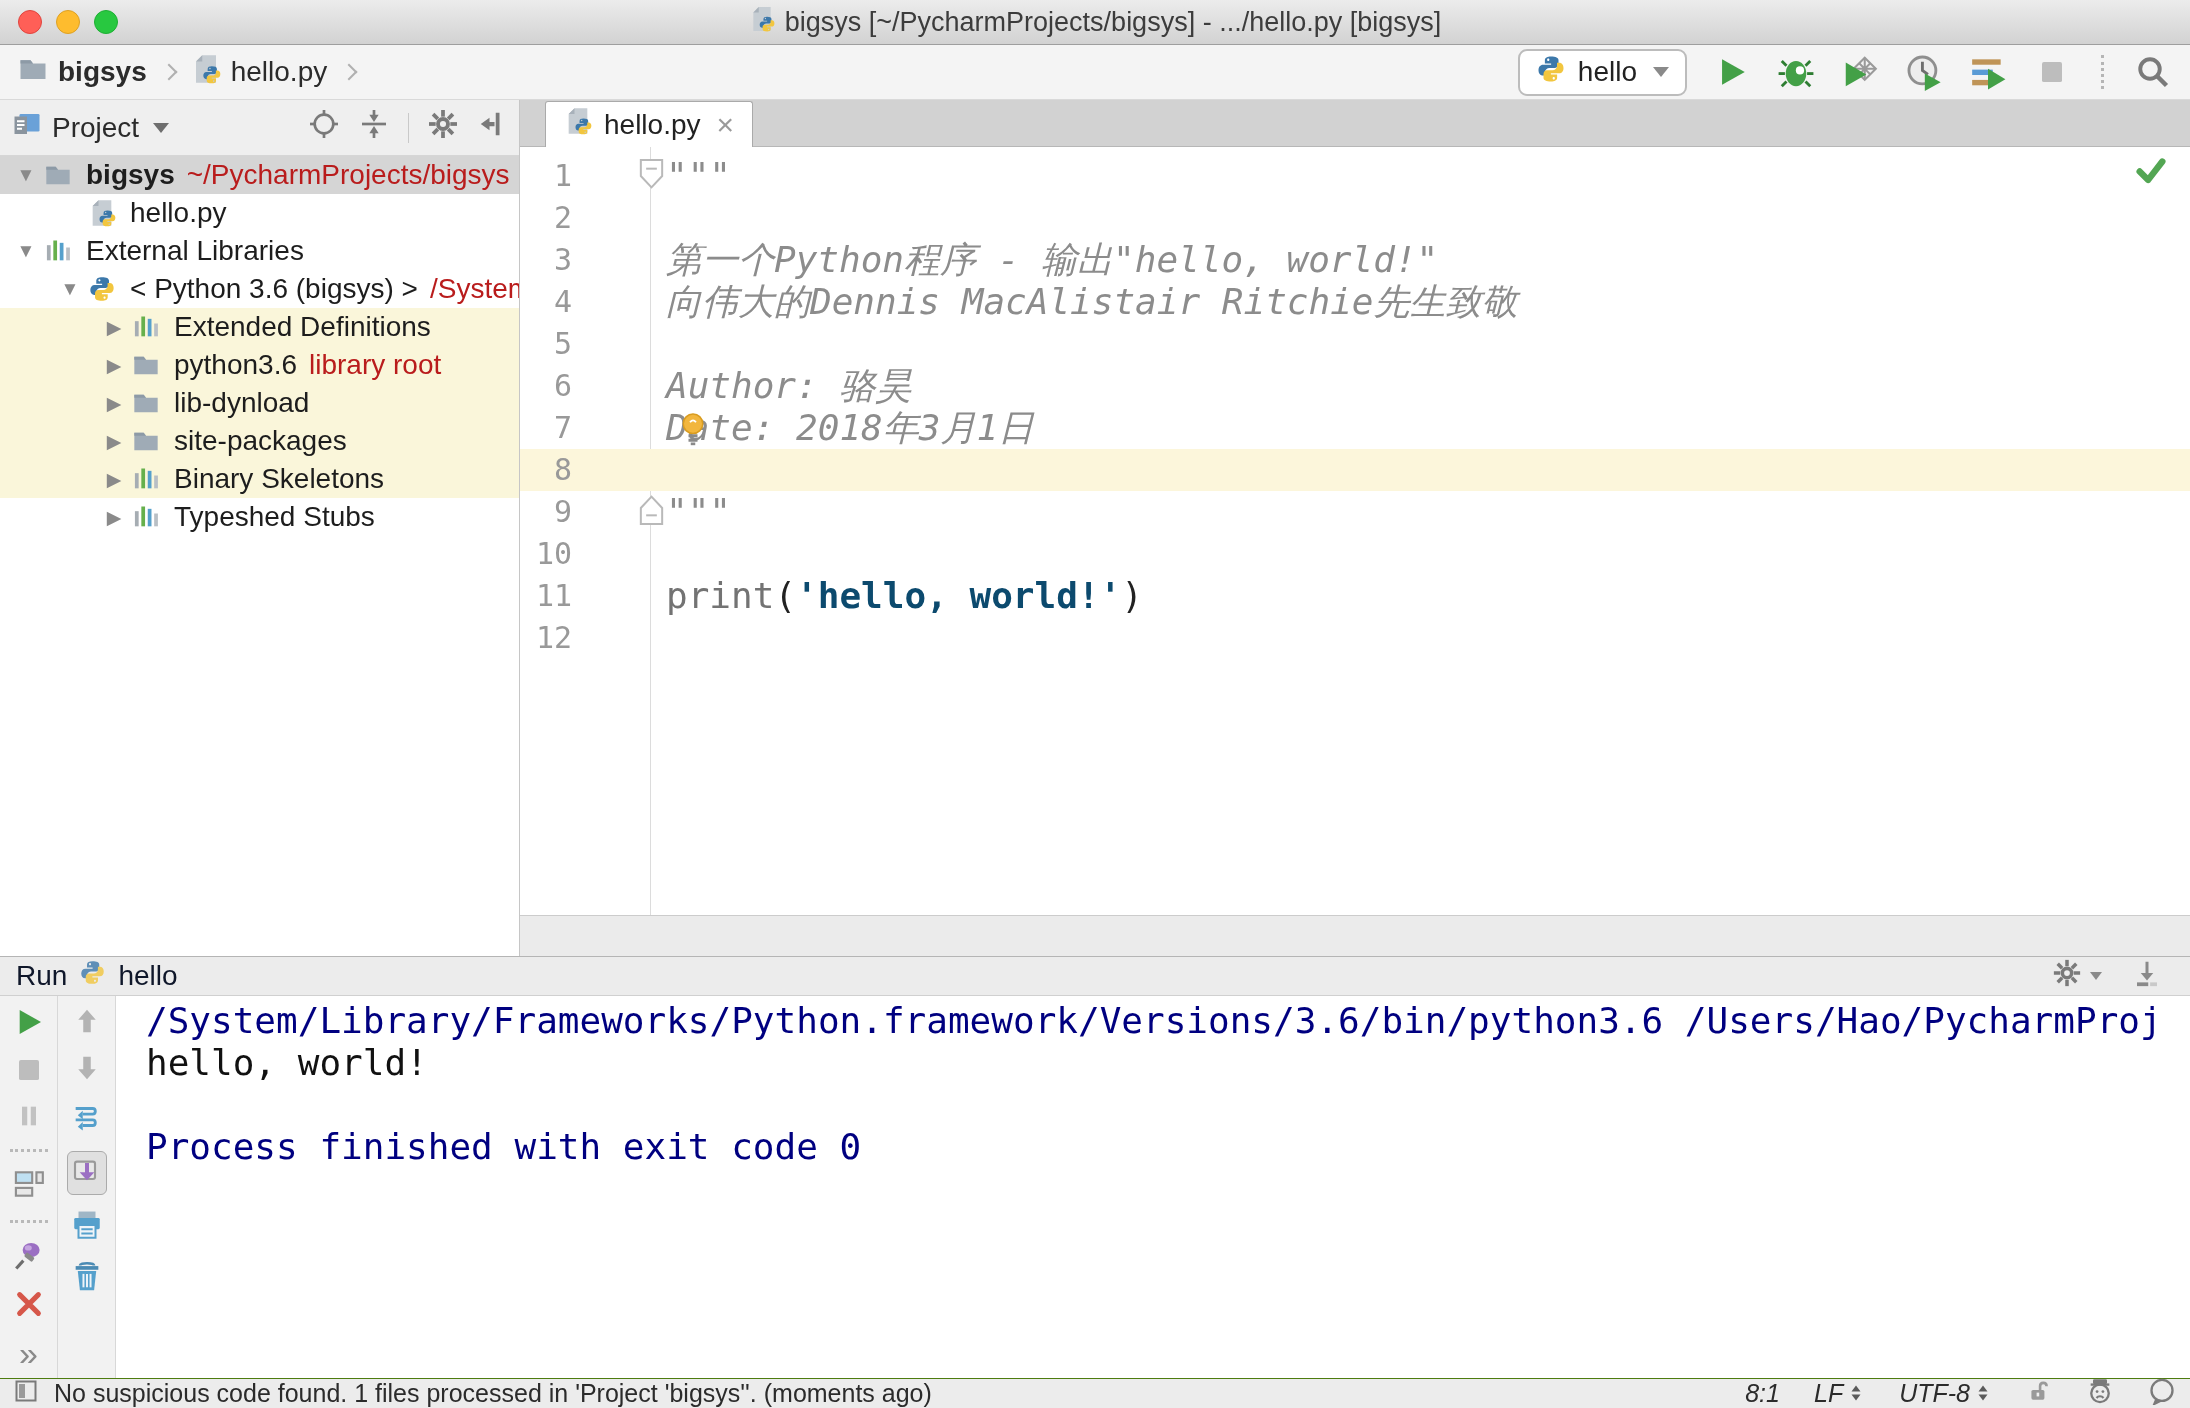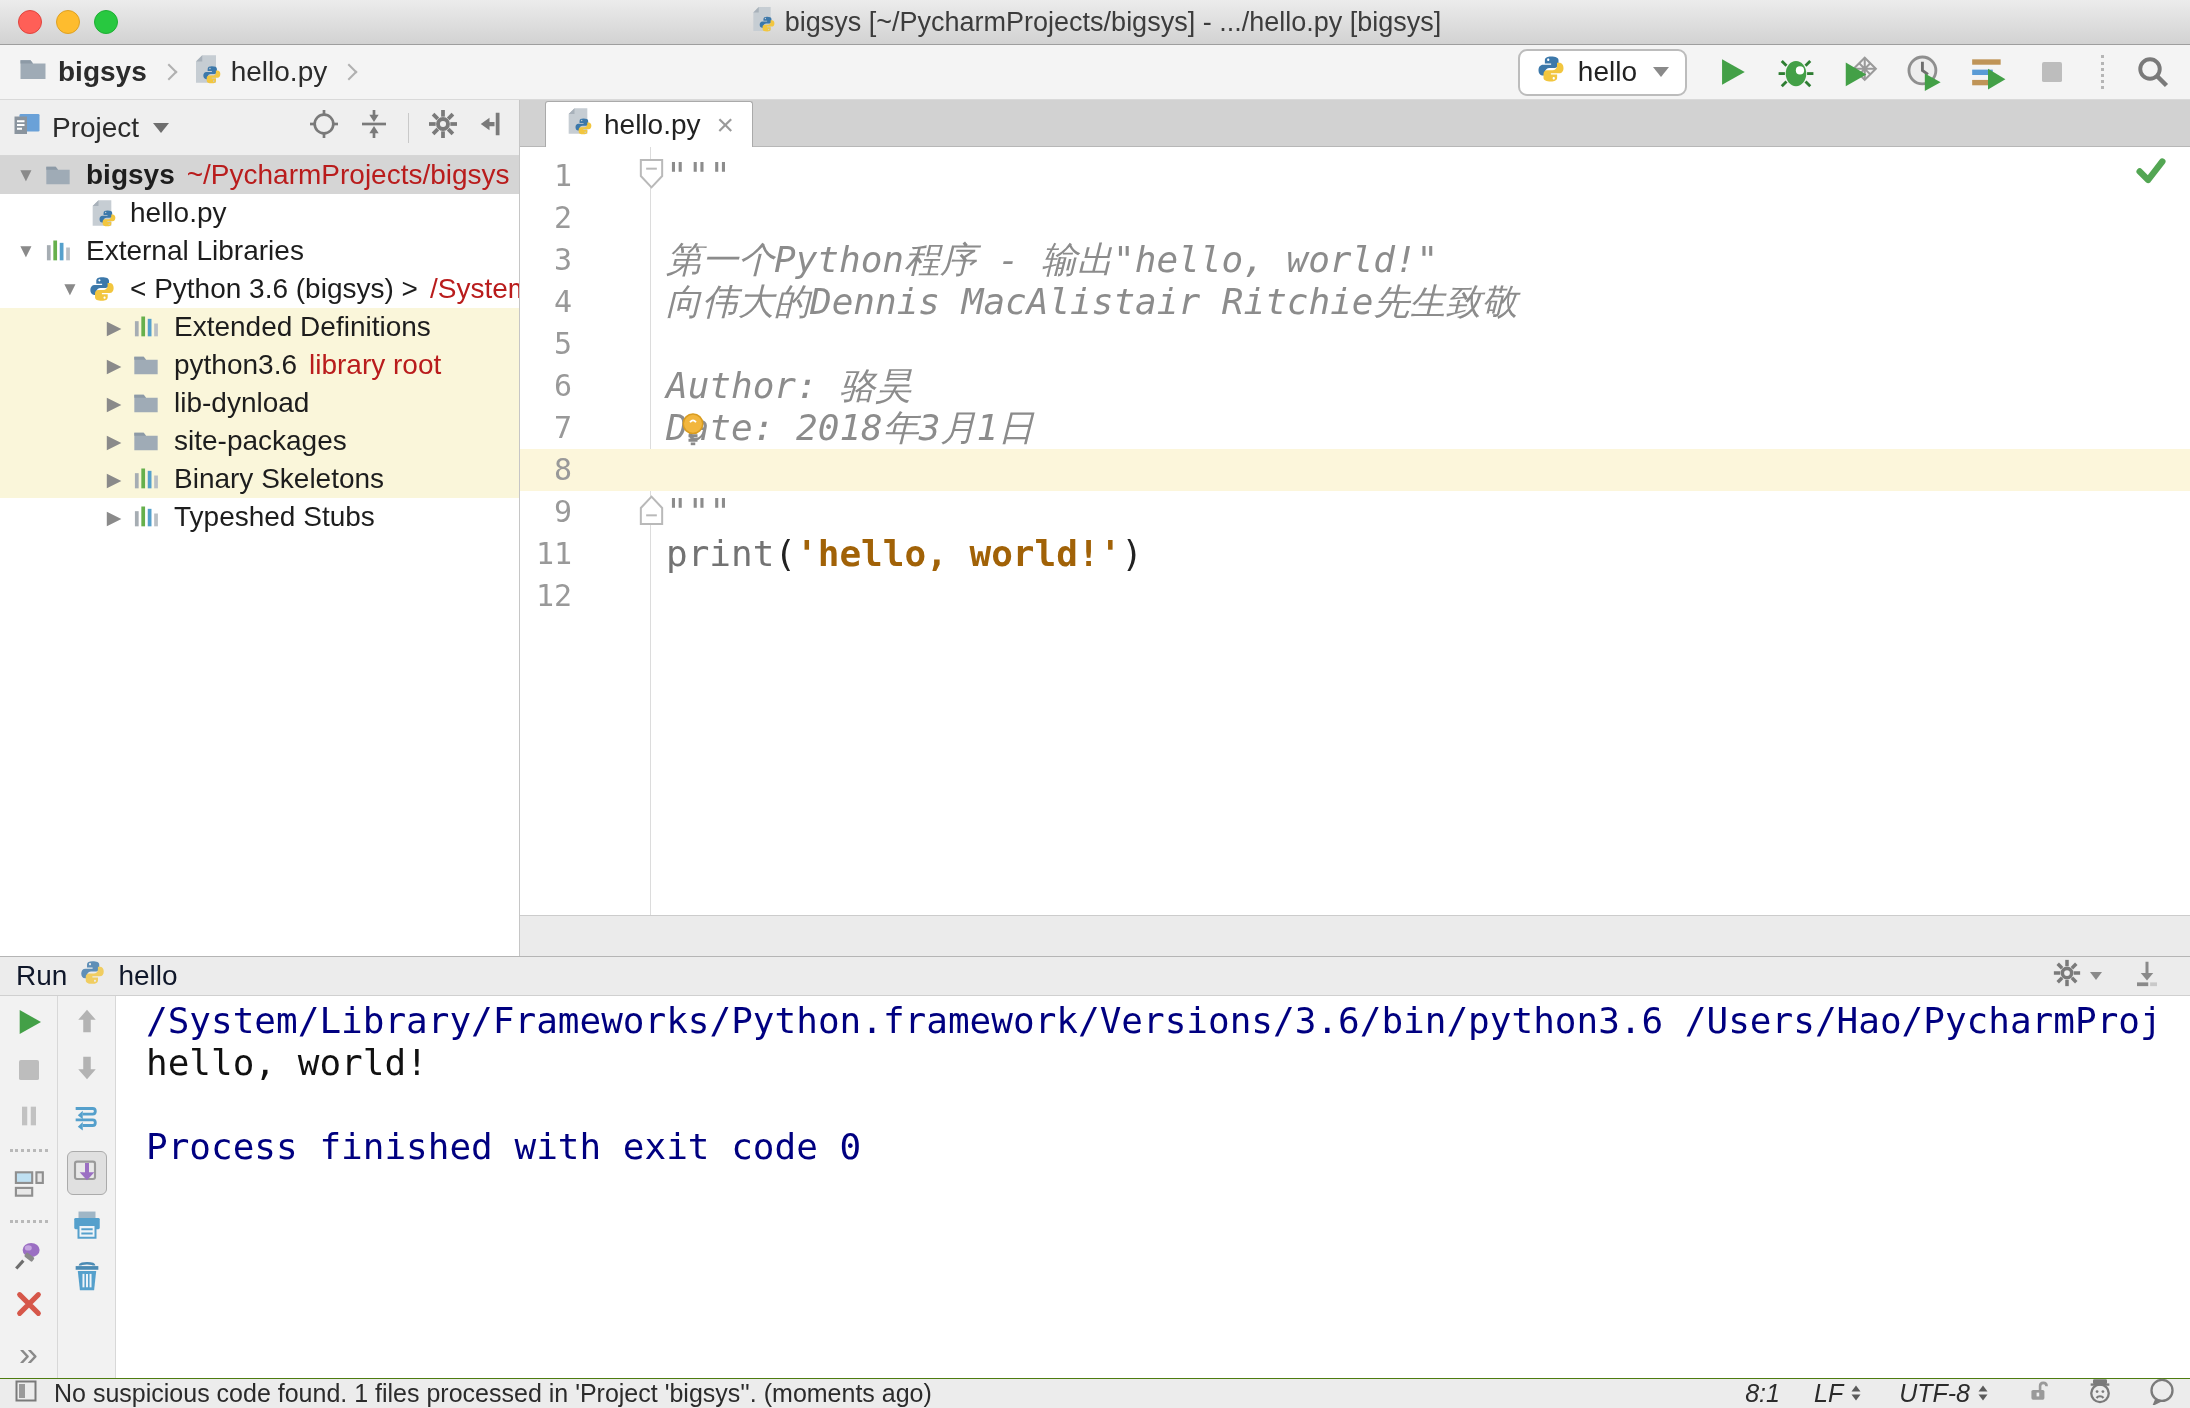--- a/index.html
+++ b/index.html
@@ -65,21 +65,21 @@
     font-family:"DejaVu Sans Mono", monospace; }
   .gutter-line { position:absolute; left:130px; top:0; bottom:0; width:1px; background:#dcdcdc; }
   .rows { position:absolute; inset:0; padding-top:8px; }
   .crow { height:42px; display:flex; position:relative; line-height:42px; white-space:pre; }
   .crow.caret-row { background:#fcf6db; }
   .ln { width:130px; flex:none; text-align:right; padding-right:78px; color:#999;
     font-size:30px; }
   .code { padding-left:16px; font-size:36px; }
   .c-doc { color:#8c8c8c; font-style:italic; }
   .c-kw { color:#737373; }
-  .c-str { color:#a16207; font-weight:bold; }
+  .c-str { color:#0c4a6e; font-weight:bold; }
   .c-pl { color:#222; }
   .fold-marker { position:absolute; left:118px; top:3px; z-index:3; }
   .bulb { position:absolute; left:158px; top:4px; z-index:3; }
   .check-ok { position:absolute; right:22px; top:6px; }
   .editor-bottom-strip { height:41px; flex:none; background:#ebebeb; border-top:1px solid #cccccc; }
 
   
   .run-header { height:40px; flex:none; background:#ececec; border-top:1px solid #b5b5b5;
     border-bottom:1px solid #d0d0d0; display:flex; align-items:center; padding:0 16px;
     font-size:28px; color:#0f172a; gap:12px; }
@@ -418,20 +418,21 @@
                   <path d="M8 7.5q2-2.5 4 0" stroke="#fff" stroke-width="1.2" fill="none"></path>
                   <rect x="7" y="15.5" width="6" height="2" fill="#8a8a8a"></rect>
                   <rect x="7" y="18.5" width="6" height="2" fill="#8a8a8a"></rect>
                   <rect x="8.5" y="21" width="3" height="1.8" fill="#8a8a8a"></rect>
                 </svg></span></div>
             <div class="crow caret-row"><span class="ln">8</span><span class="code"></span></div>
             <div class="crow"><span class="ln">9</span><span class="code"><span class="c-doc">"""</span></span><span class="fold-marker"><svg width="27" height="32" viewBox="0 0 20 24">
                   <path d="M2 22.5h16v-12L10 2 2 10.5z" fill="#fff" stroke="#b9b9b9" stroke-width="1.5"></path>
                   <line x1="6" y1="16" x2="14" y2="16" stroke="#b9b9b9" stroke-width="1.5"></line>
                 </svg></span></div>
+            <div class="crow"><span class="ln">10</span><span class="code"></span></div>
             <div class="crow"><span class="ln">11</span><span class="code"><span class="c-kw">print</span><span class="c-pl">(</span><span class="c-str">'hello, world!'</span><span class="c-pl">)</span></span></div>
             <div class="crow"><span class="ln">12</span><span class="code"></span></div>
           </div>
         <span class="check-ok"><svg width="34" height="34" viewBox="0 0 24 24">
               <path d="M4 13l6 6L20 6" stroke="#53a653" stroke-width="4.5" fill="none" stroke-linecap="round" stroke-linejoin="round"></path>
             </svg></span>
       </div>
       <div class="editor-bottom-strip"></div>
     </div>
   </div>

